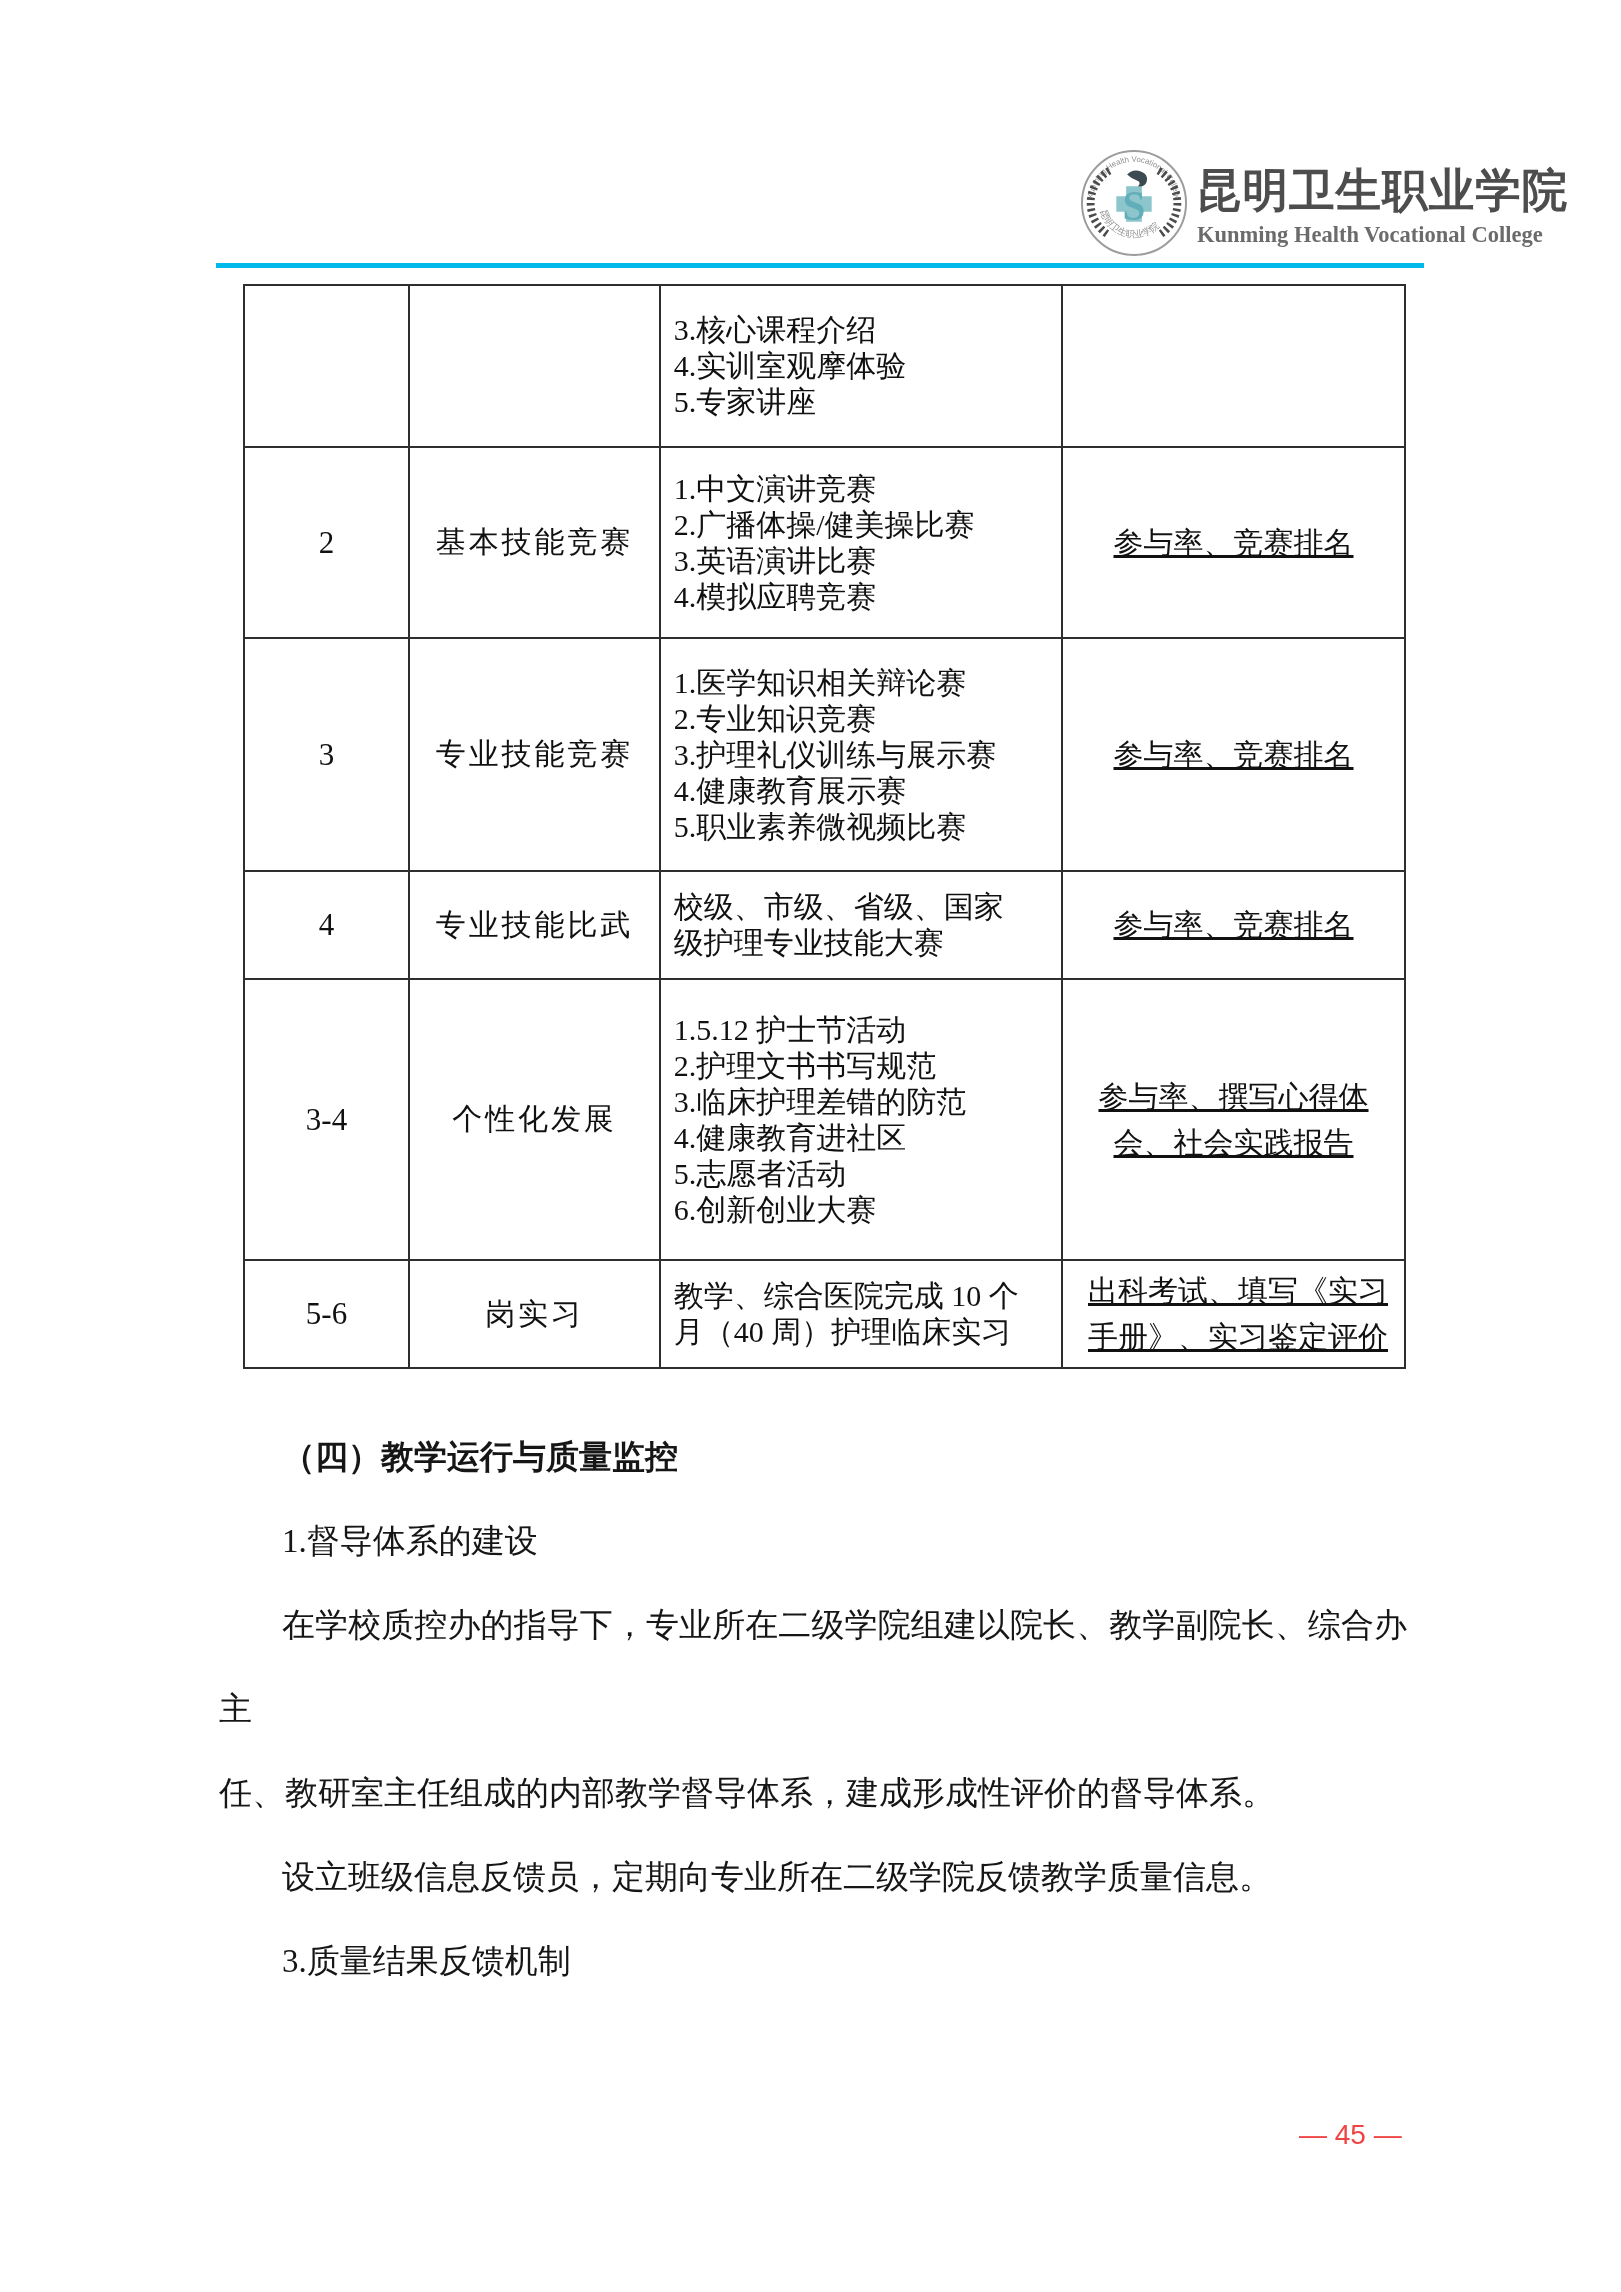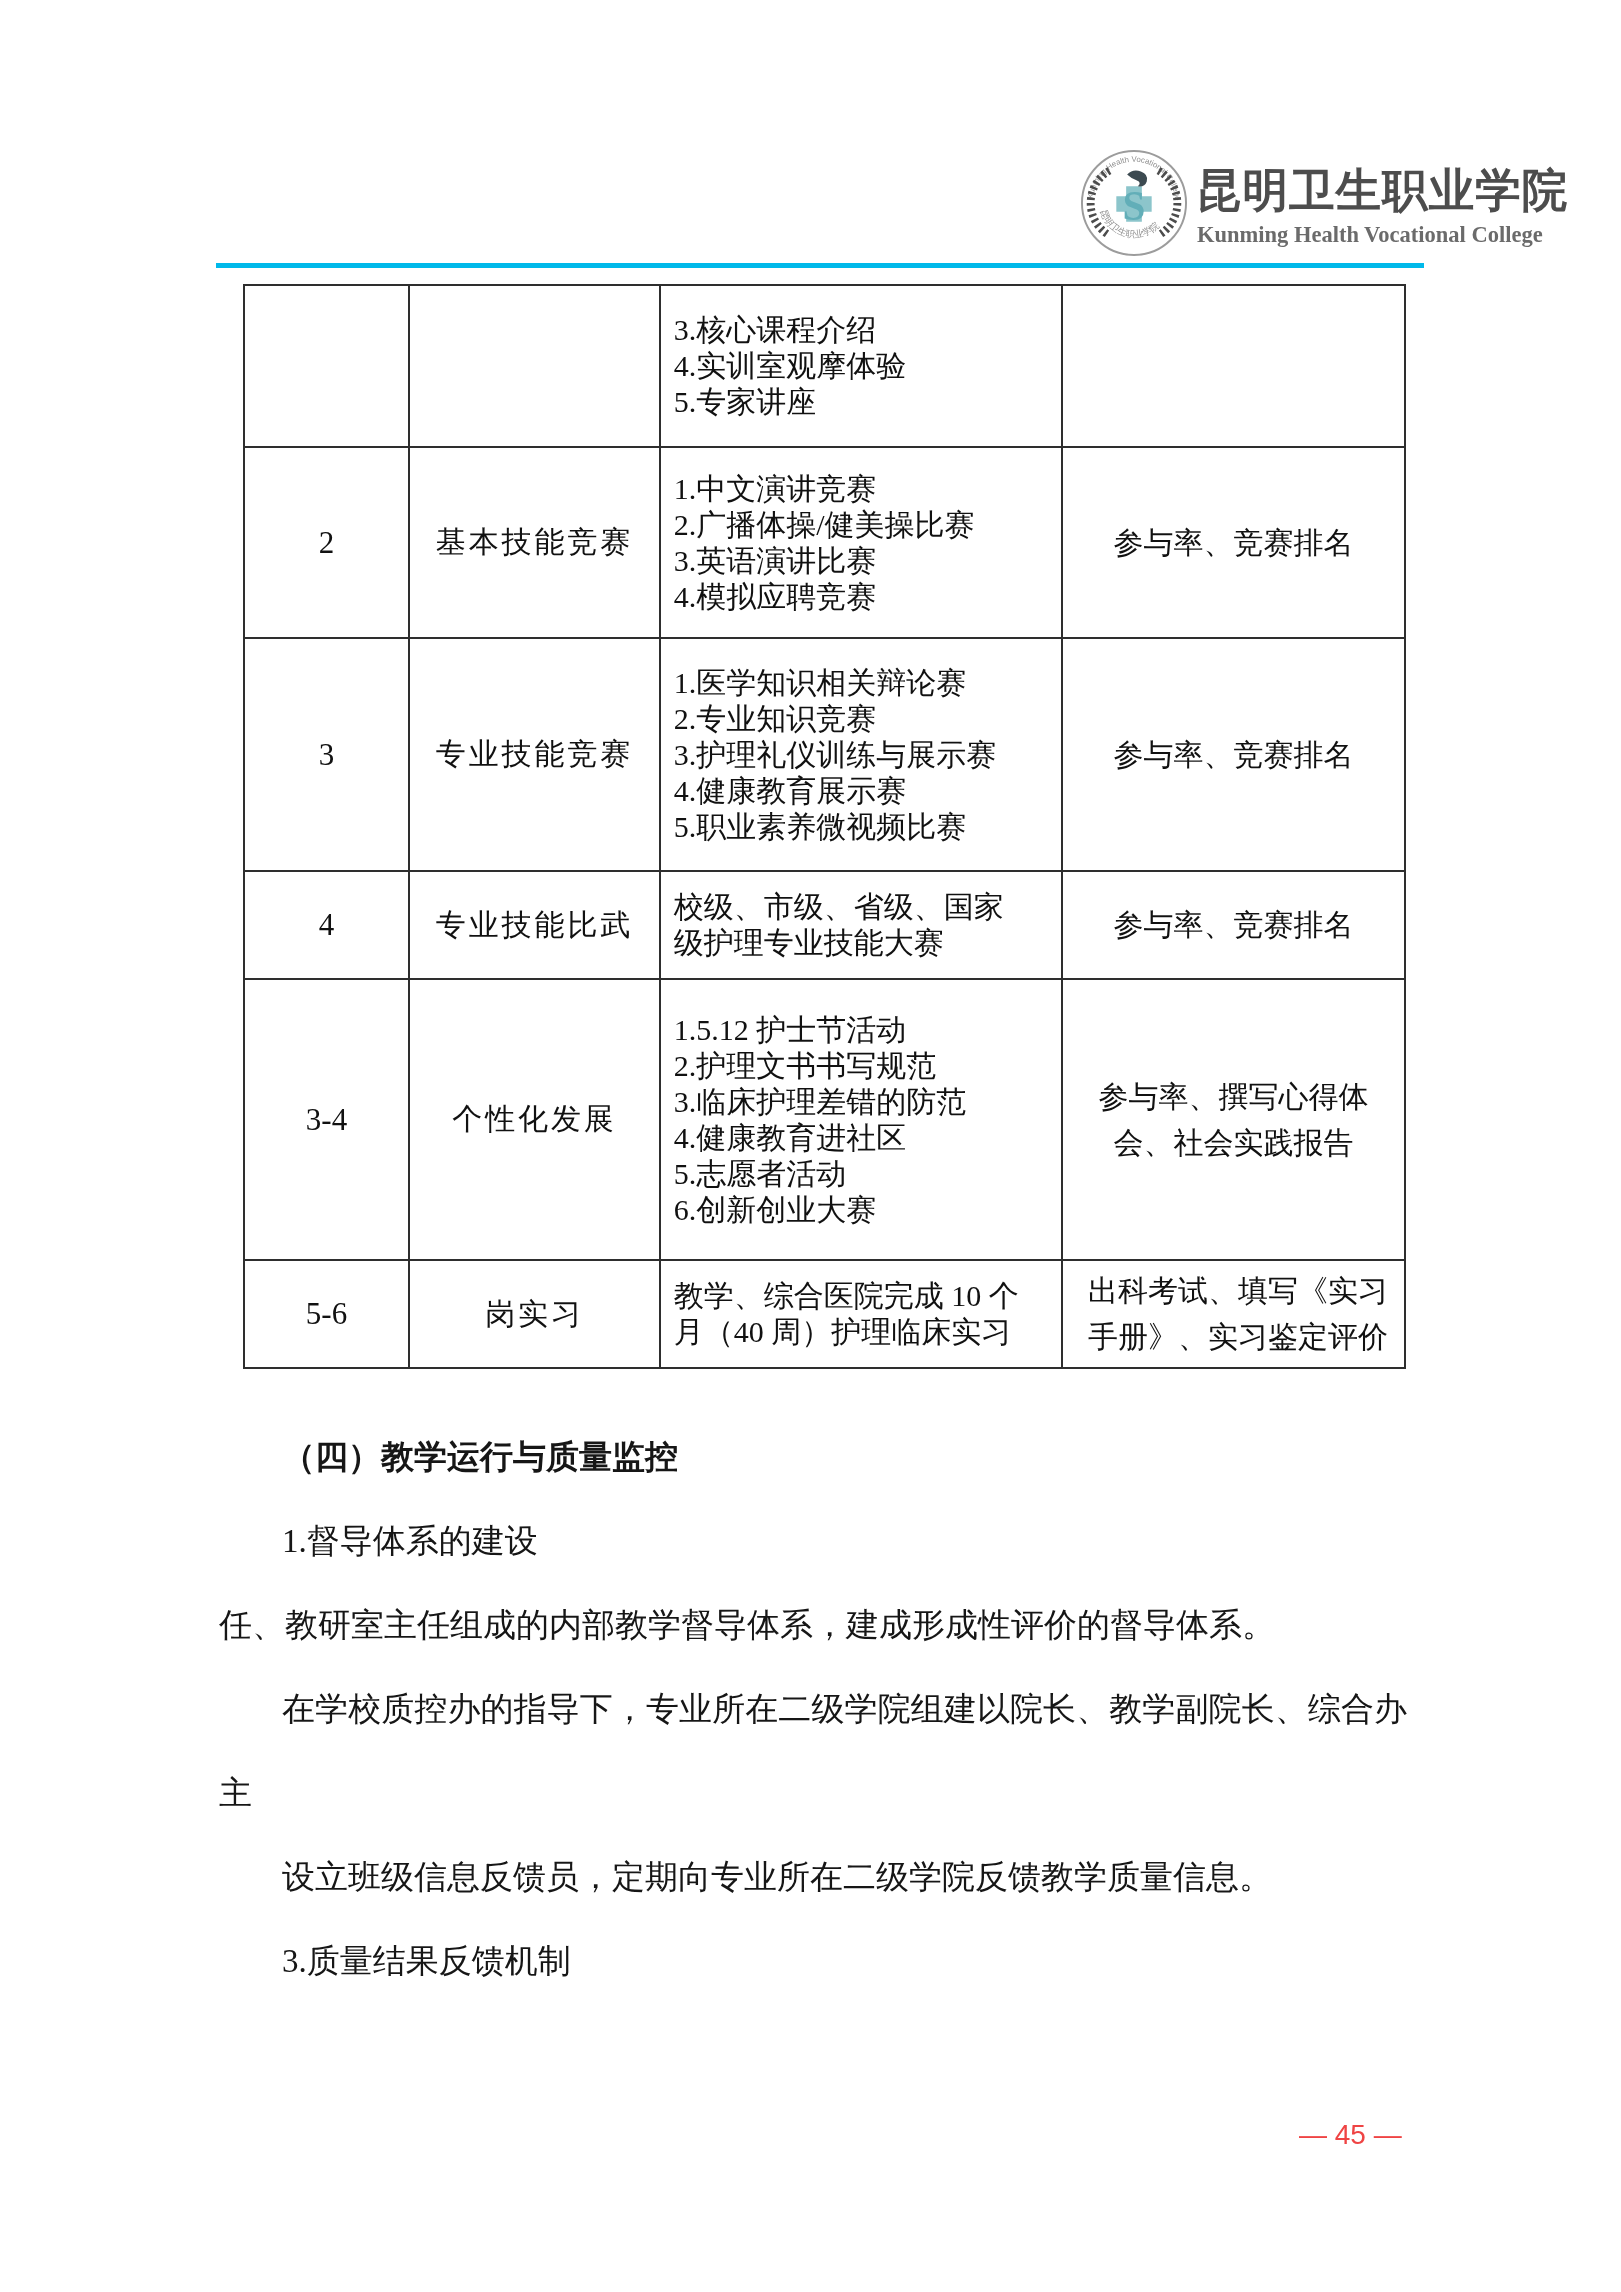--- a/index.html
+++ b/index.html
@@ -37,21 +37,21 @@
     overflow:hidden;
   }
   td.c-no{text-align:center;font-size:31px;}
   td.c-name{text-align:center;letter-spacing:2.9px;}
   td.c-acts{
     text-align:left;padding:3.9px 9.8px 3.9px 12.7px;
     line-height:36px;white-space:pre-line;
   }
   td.c-eval{
     text-align:center;padding:2px 9.8px;
-    line-height:46px;white-space:pre-line;
+    line-height:46px;white-space:pre-line;text-decoration:underline;
   }
   td.c-eval.left{text-align:left;padding-left:25px;}
   
   .bodytext{
     position:absolute;left:219px;top:1415px;width:1188px;
     font-size:33px;line-height:84px;color:#161616;
   }
   .bline{width:100%;}
   .bline.indent{text-indent:63px;}
   .bline.bold{font-weight:bold;}
@@ -156,22 +156,22 @@
 月（40 周）护理临床实习</td>
         <td class="c-eval left">出科考试、填写《实习
 手册》、实习鉴定评价</td>
       </tr>
     </tbody>
   </table>
 
   <div class="bodytext">
     <div class="bline indent bold">（四）教学运行与质量监控</div>
     <div class="bline indent">1.督导体系的建设</div>
+    <div class="bline indent stretch">在学校质控办的指导下，专业所在二级学院组建以院长、教学副院长、综合办主</div>
     <div class="bline">任、教研室主任组成的内部教学督导体系，建成形成性评价的督导体系。</div>
-    <div class="bline indent stretch">在学校质控办的指导下，专业所在二级学院组建以院长、教学副院长、综合办主</div>
     <div class="bline indent">设立班级信息反馈员，定期向专业所在二级学院反馈教学质量信息。</div>
     <div class="bline indent">3.质量结果反馈机制</div>
   </div>
 
   <div class="pagenum">— 45 —</div>
 
 </div>
 
 
 </body></html>

